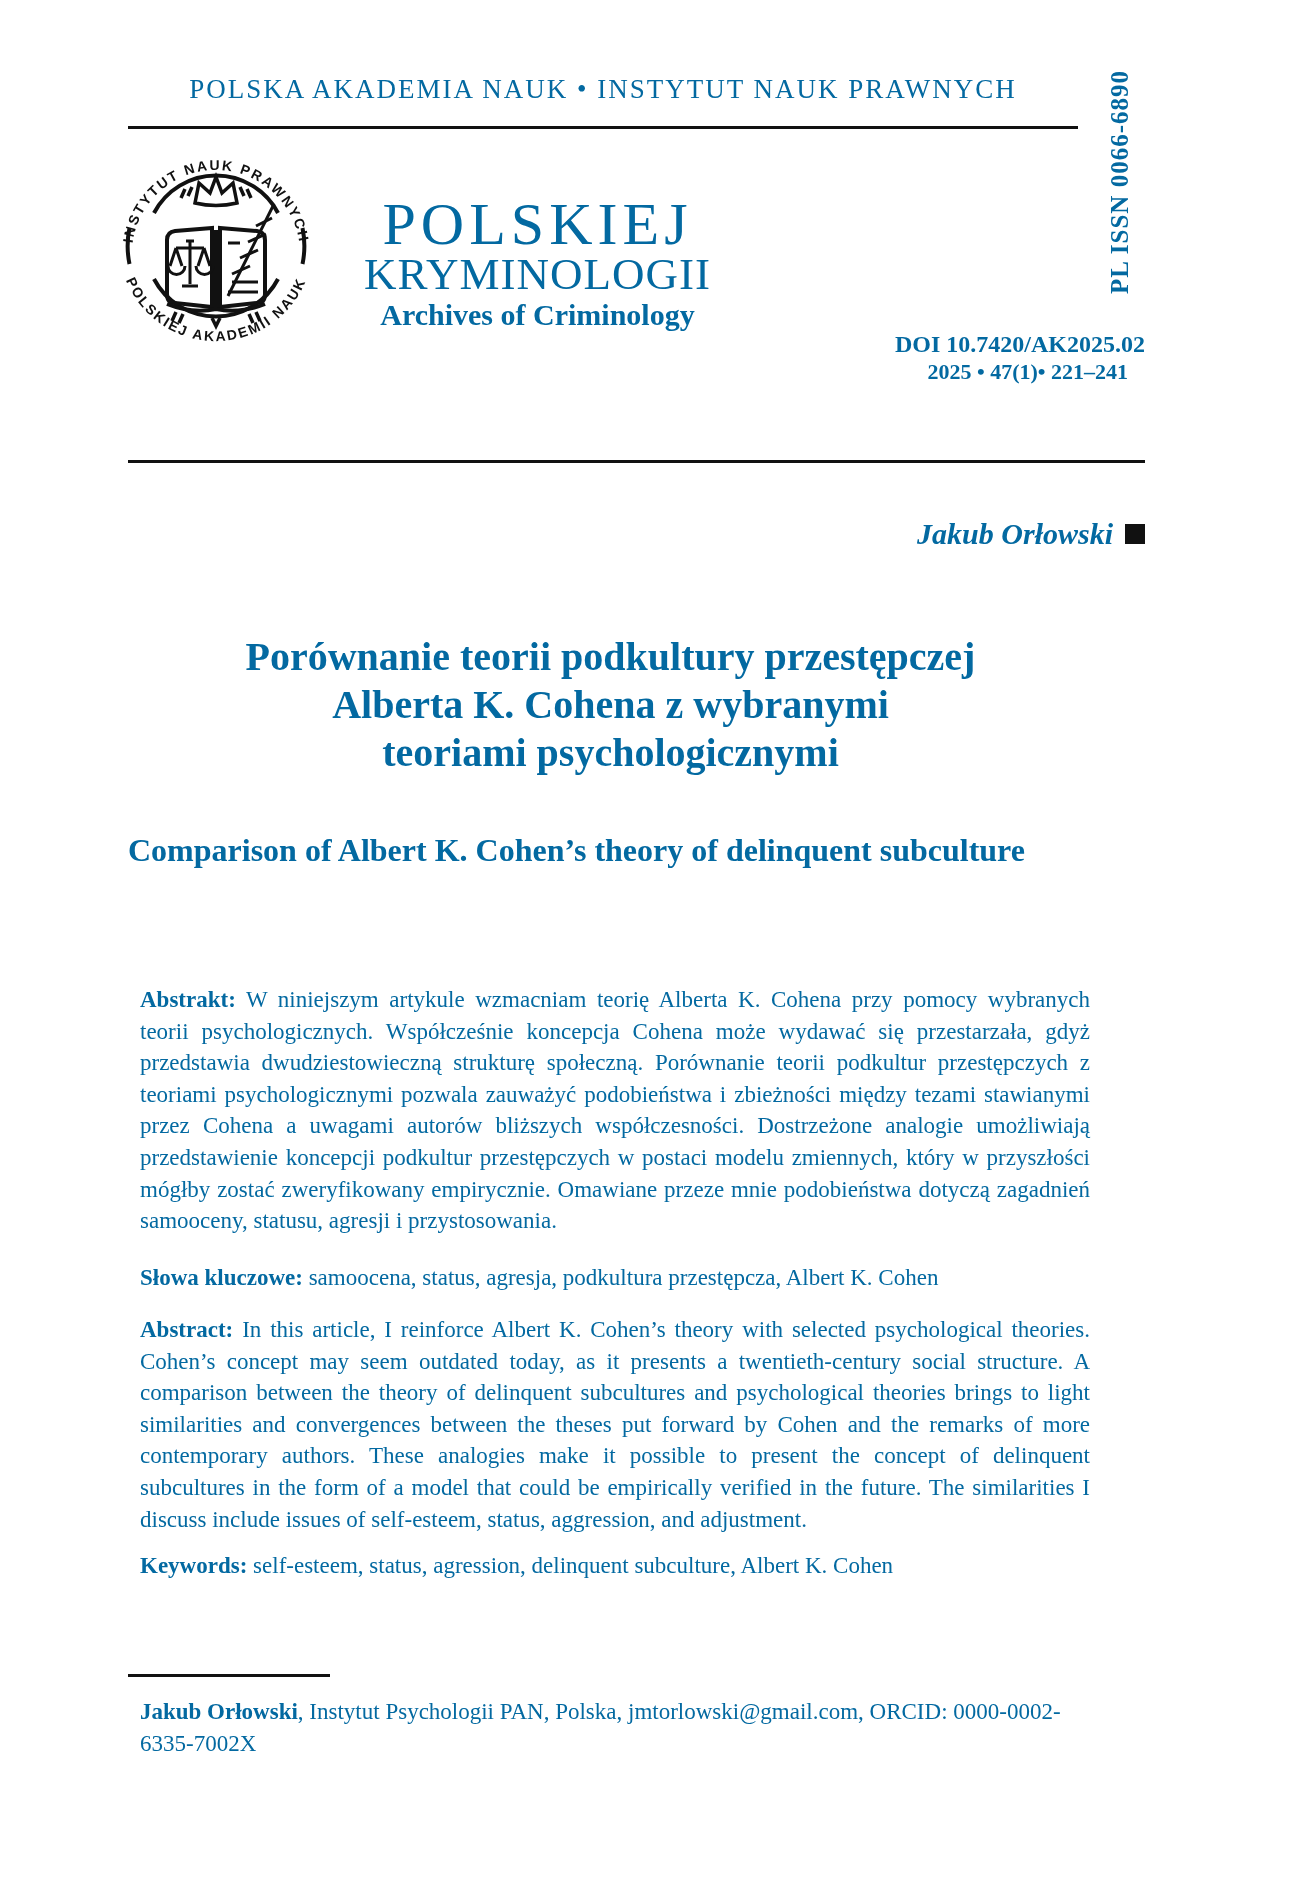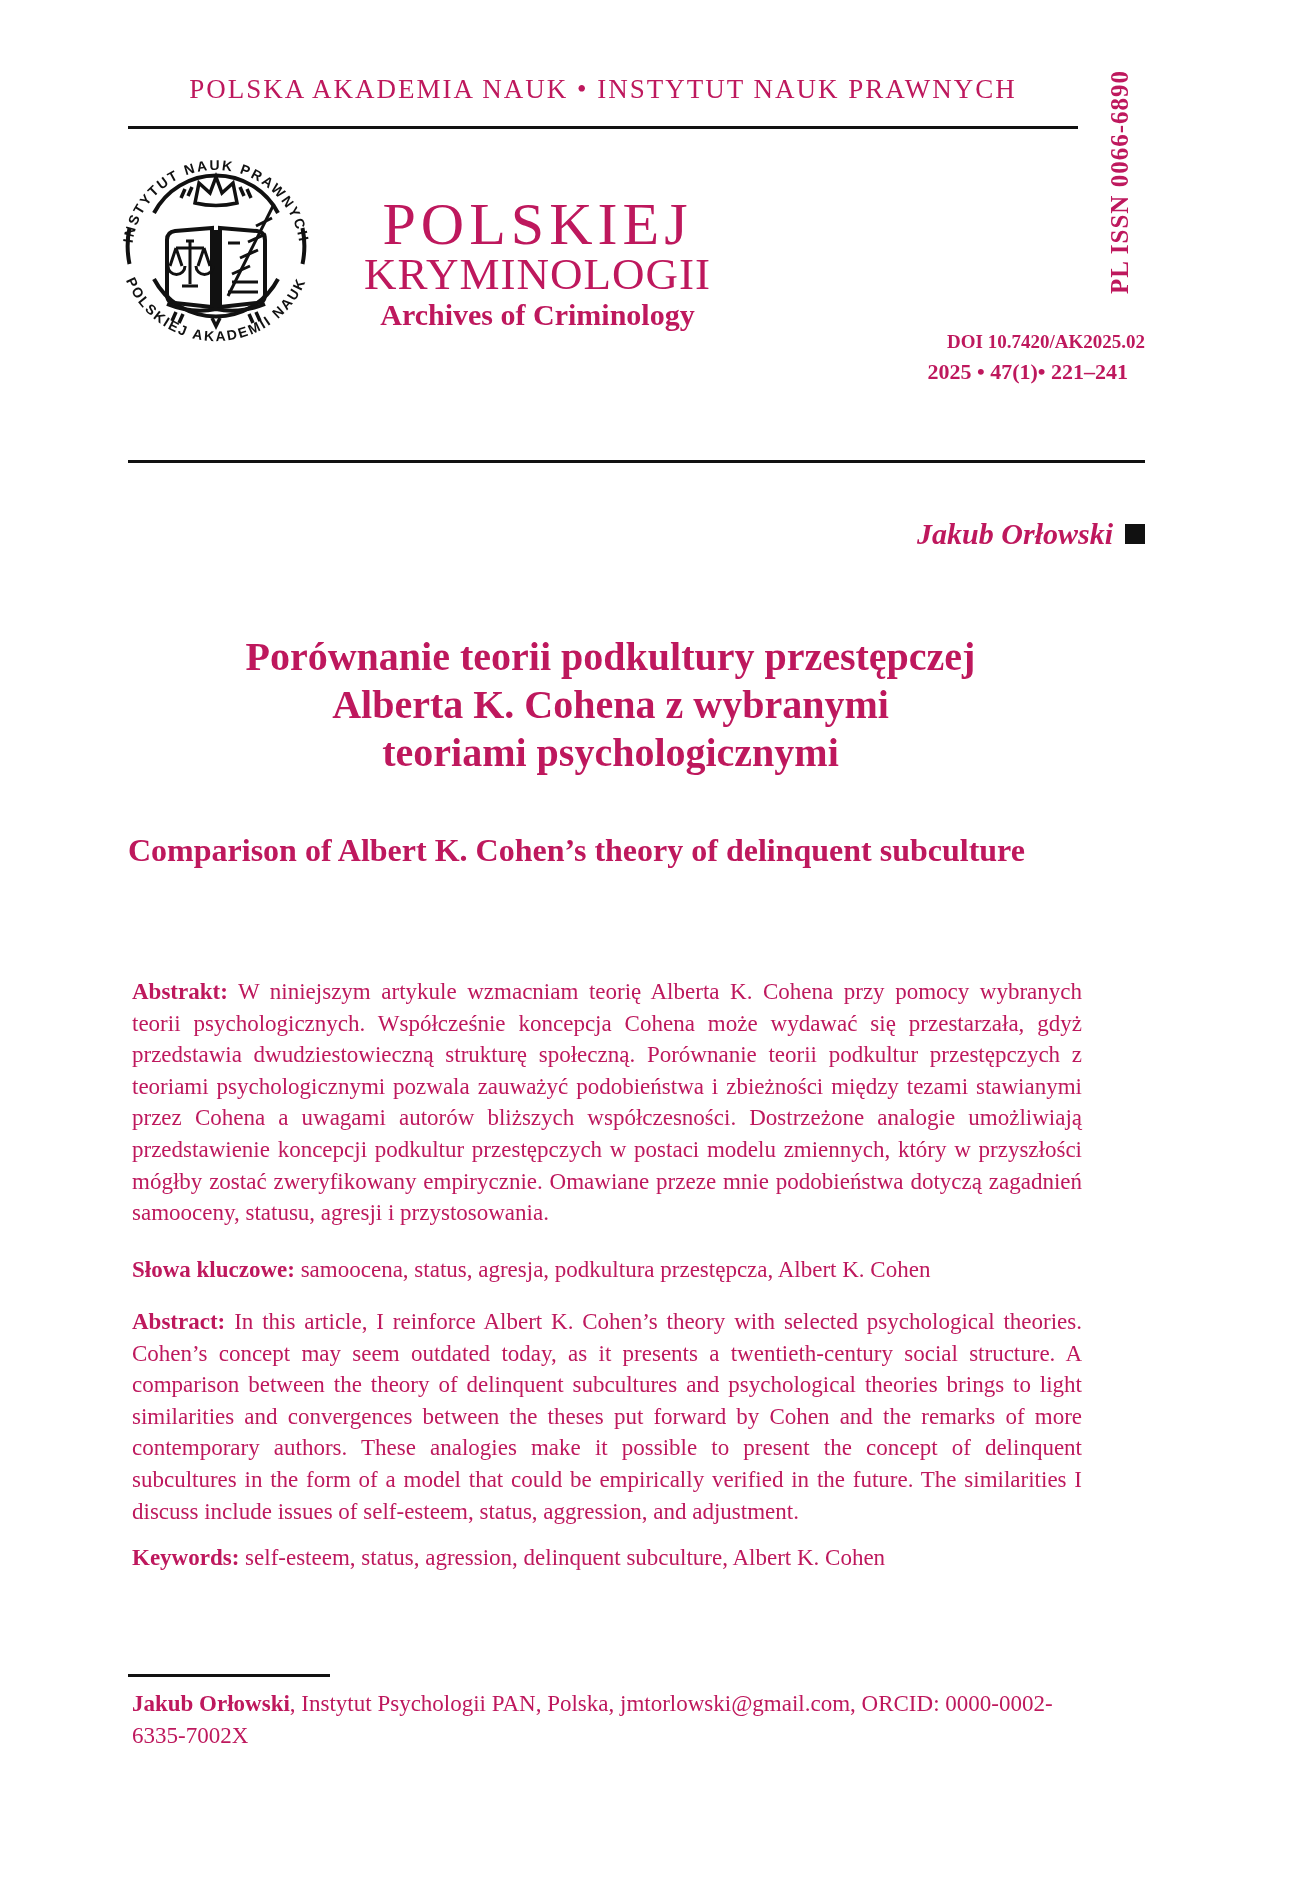--- a/index.html
+++ b/index.html
@@ -1,20 +1,20 @@
 <!DOCTYPE html>
 <html><head>
 <meta charset="utf-8">
 <style>
   html,body{margin:0;padding:0;background:#e8e8e8;}
   #page{
     position:relative;
     width:1300px;height:1890px;
     background:#ffffff;
-    color:#be185d;
+    color:#0369a1;
     font-family:"Liberation Serif","DejaVu Serif",serif;
     overflow:hidden;
     margin:0 auto;
   }
   .abs{position:absolute;}
   .b{font-weight:bold;}
 
   .institution{top:74px;left:128px;width:950px;text-align:center;font-size:27px;letter-spacing:2px;white-space:nowrap;}
   .rule-top{top:126px;left:128px;width:950px;border-top:3px solid #111;height:0;}
   .department{top:152px;left:300px;width:470px;text-align:center;font-size:27px;letter-spacing:7px;white-space:nowrap;}
@@ -23,41 +23,41 @@
   .seal-text{font-family:"Liberation Sans","DejaVu Sans",sans-serif;font-weight:700;font-size:14px;letter-spacing:2px;fill:#111;}
 
   .journal-block{left:305px;width:465px;text-align:center;}
   .jt1{top:194px;font-size:60px;letter-spacing:5px;line-height:1;}
   .jt2{top:252px;font-size:45px;letter-spacing:1px;line-height:1;}
   .jt3{top:300px;font-size:30px;font-weight:bold;line-height:1;}
 
   .issn{left:1106px;top:70px;writing-mode:vertical-rl;transform:rotate(180deg);
         font-weight:bold;font-size:25px;letter-spacing:1px;white-space:nowrap;}
 
-  .doi{top:331px;right:155px;font-weight:bold;font-size:19px;white-space:nowrap;}
+  .doi{top:331px;right:155px;font-weight:bold;font-size:24px;white-space:nowrap;}
   .vol{top:359px;right:172px;font-weight:bold;font-size:22px;white-space:nowrap;}
   .rule-mid{top:460px;left:128px;width:1017px;border-top:3px solid #111;height:0;}
 
   .author-line{top:517px;right:155px;font-size:30px;font-weight:bold;font-style:italic;white-space:nowrap;}
   .author-square{display:inline-block;width:20px;height:20px;background:#111;margin-left:12px;}
 
   .title-pl{top:633px;left:128px;width:965px;text-align:center;font-weight:bold;font-size:40px;line-height:48px;}
   .title-en{top:830px;left:128px;width:965px;text-align:left;font-weight:bold;font-size:32px;line-height:41px;}
 
   .body-text{left:128px;width:950px;font-size:23px;line-height:31.6px;}
   .justify{text-align:justify;}
   .abstract-pl{top:972px;}
   .kw-pl{top:1250px;}
   .abstract-en{top:1302px;}
   .kw-en{top:1538px;}
 
   .foot-rule{top:1674px;left:128px;width:202px;border-top:3px solid #111;height:0;}
   .footnote{top:1684px;left:128px;width:960px;font-size:23px;line-height:32px;}
 
-  p{margin:4px;}
+  p{margin:12px;}
 </style>
 </head>
 <body>
 
 <div id="page">
 
   <div class="abs institution">POLSKA AKADEMIA NAUK • INSTYTUT NAUK PRAWNYCH</div>
   <div class="abs rule-top"></div>
 
   <svg class="abs seal" viewBox="0 0 200 200">

